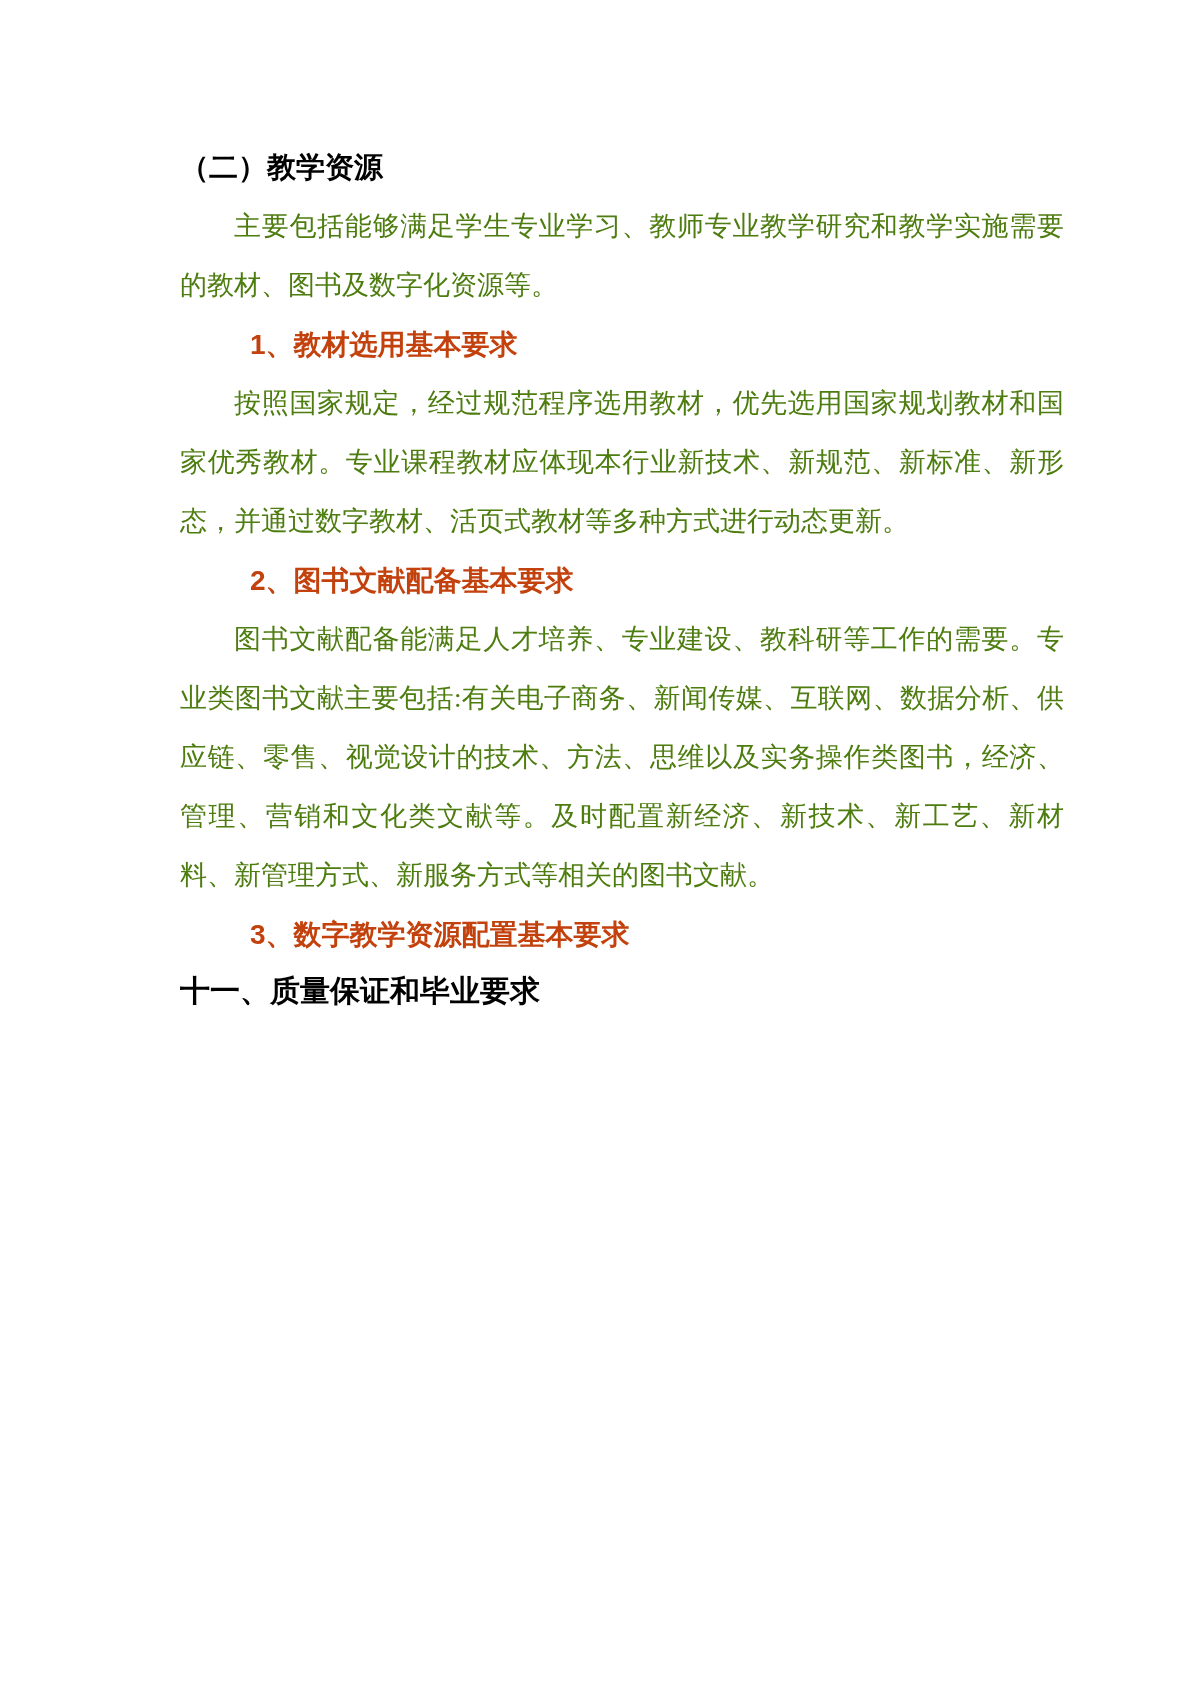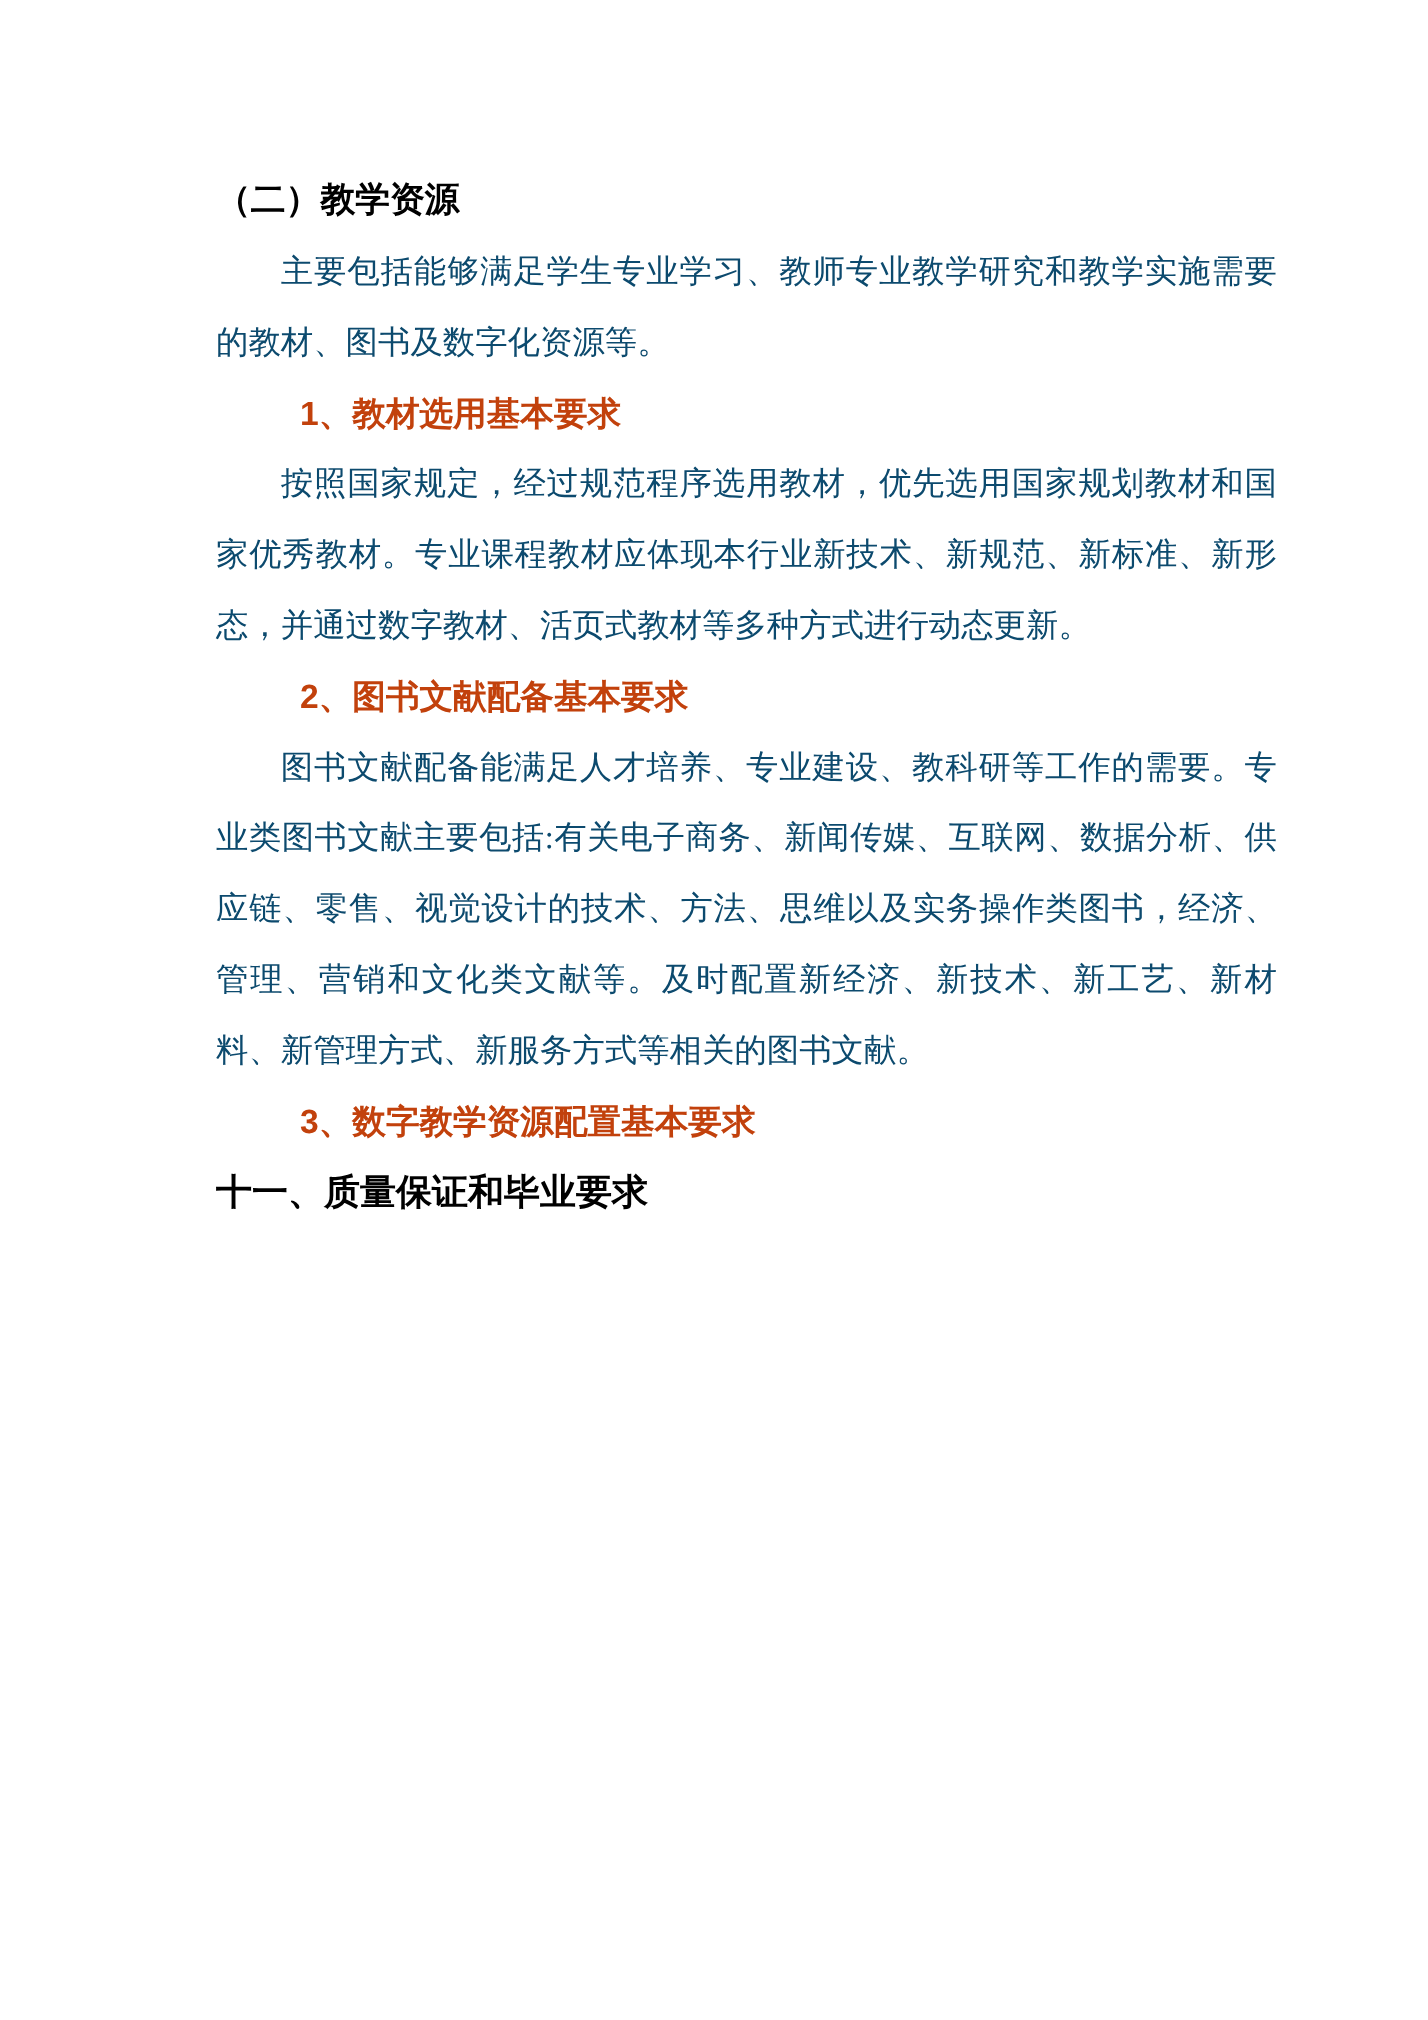--- a/index.html
+++ b/index.html
@@ -23,42 +23,42 @@
   }
   .paragraph {
     margin: 0;
     font-family: "Liberation Serif", "DejaVu Serif", serif;
     font-size: 27px;
     line-height: 59px;
     text-align: justify;
     text-align-last: left;
     text-indent: 2em;
     word-break: break-all;
-    color: #0c4a6e;
+    color: #4d7c0f;
   }
   .heading-sub {
     margin: 0;
     font-family: "Liberation Sans", "DejaVu Sans", sans-serif;
     font-weight: 700;
     font-size: 29px;
     line-height: 59px;
     color: #000000;
   }
   .heading-num {
     margin: 0;
     padding-left: 70px;
     font-family: "Liberation Sans", "DejaVu Sans", sans-serif;
     font-weight: 700;
     font-size: 28px;
     line-height: 59px;
     color: #c2410c;
   }
   .heading-chapter {
     margin: 0;
-    font-family: Liberation Serif, serif;
+    font-family: Liberation Mono, monospace;
     font-weight: 700;
     font-size: 30px;
     line-height: 59px;
     color: #000000;
   }
   .footer {
     position: absolute;
     top: 1540px;
     left: 0;
     width: 100%;

